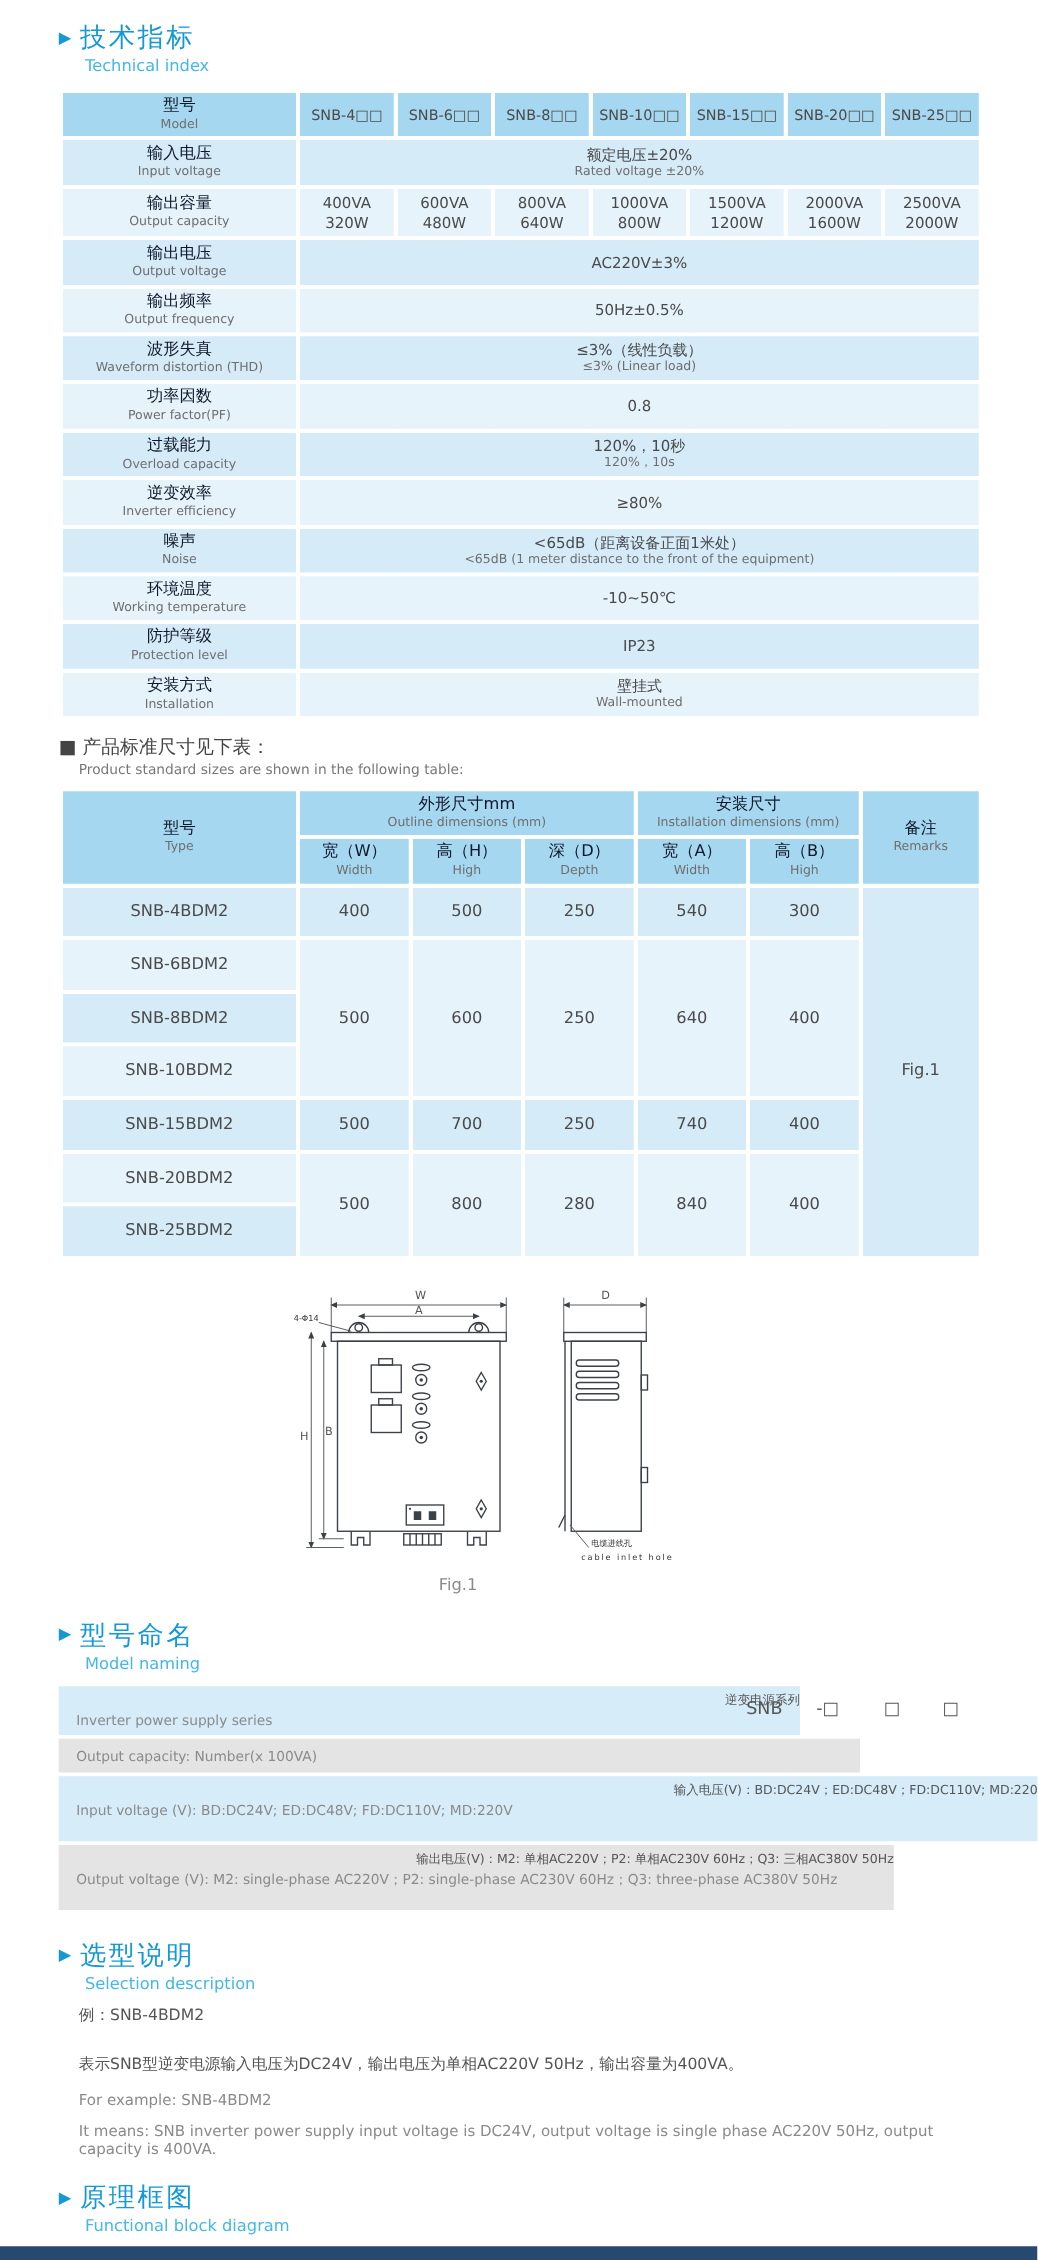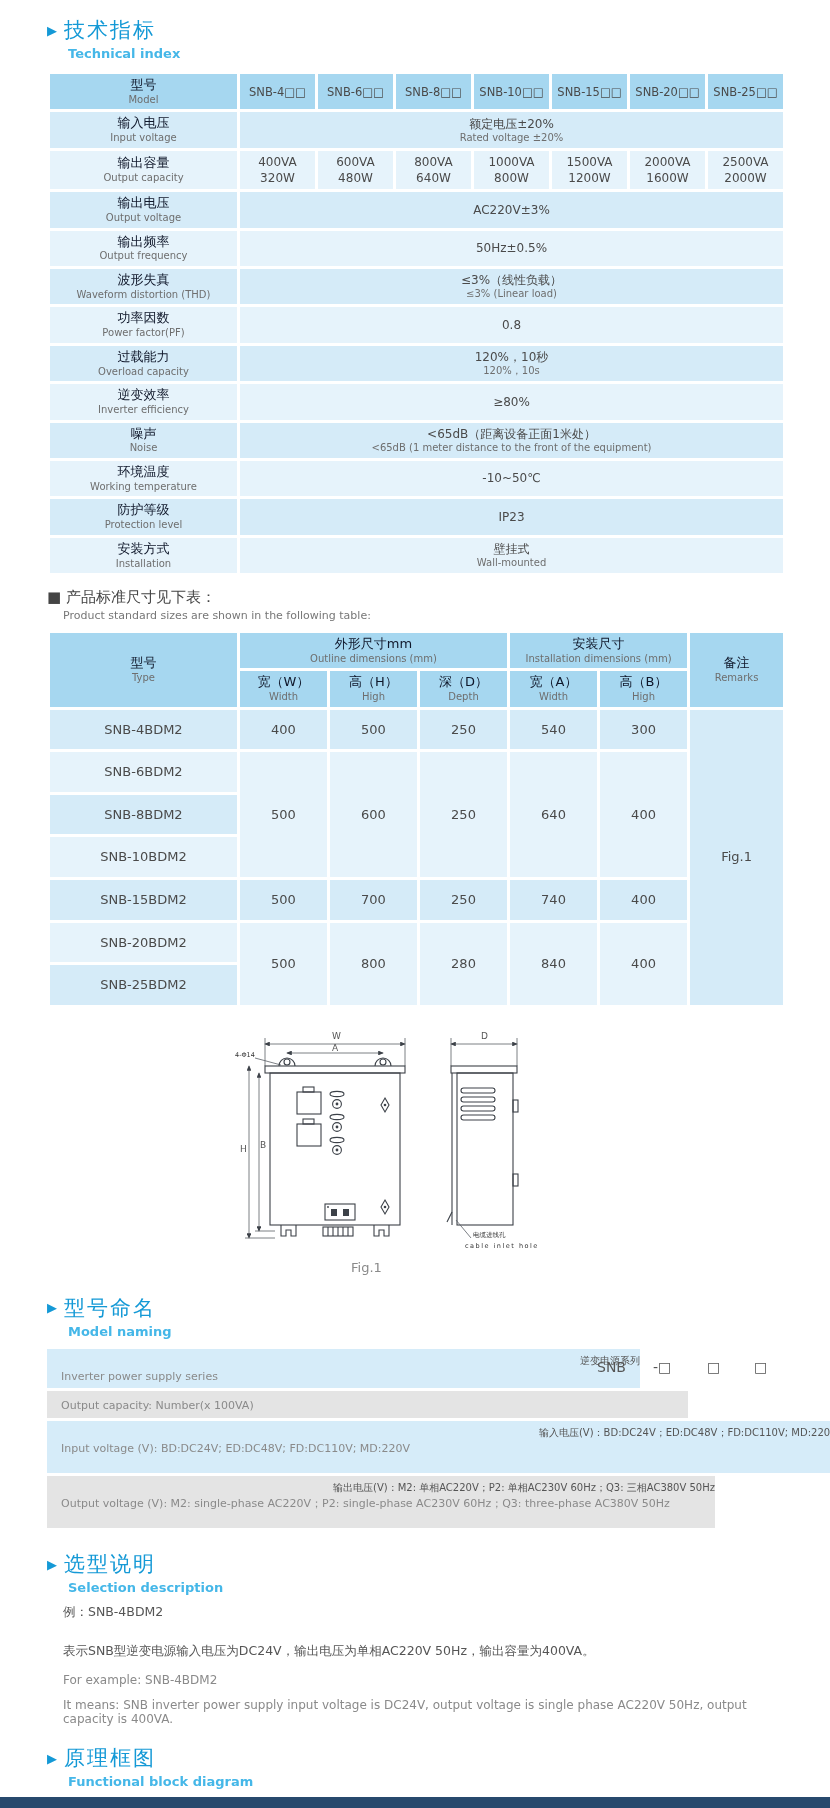--- a/index.html
+++ b/index.html
@@ -8,21 +8,21 @@
     background:#ffffff;
     font-family:"DejaVu Sans","Liberation Sans",sans-serif;
     -webkit-font-smoothing:antialiased;
   }
   .content { padding:14px 47px 0 47px; position:relative; }
 
   
   .sec-head { display:flex; align-items:center; margin:2px 0 2px 0; }
   .sec-arr { color:#1499d6; font-size:13px; margin-right:7px; line-height:1; }
   .sec-zh { color:#1499d6; font-size:21px; letter-spacing:2px; }
-  .sec-en { color:#45b7e8; font-size:13px; margin:2px 0 10px 21px;font-weight:bold; }
+  .sec-en { color:#45b7e8; font-size:13px; margin:2px 0 10px 21px; }
 
   
   table { border-collapse:collapse; table-layout:fixed; }
   .spec, .dims { width:736px; }
   .spec td, .dims td { border:3px solid #ffffff; text-align:center; vertical-align:middle; padding:3px 2px; overflow:hidden; }
   .spec tr.hd td, .dims tr.hd td { background:#a6d7f0; }
   .spec tr.ra td, .dims tr.ra td { background:#d5ebf8; }
   .spec tr.rb td, .dims tr.rb td { background:#e6f3fb; }
   .dims td.remark { background:#e6f3fb; }
   .zh  { font-size:13px; color:#0f172a; line-height:1.3; }

